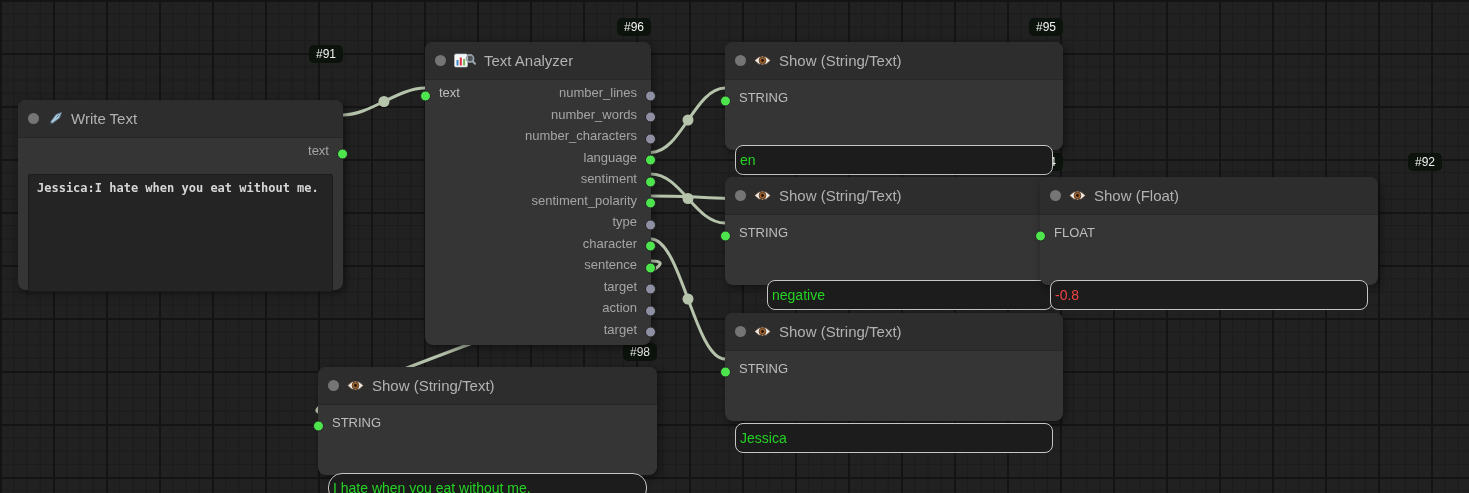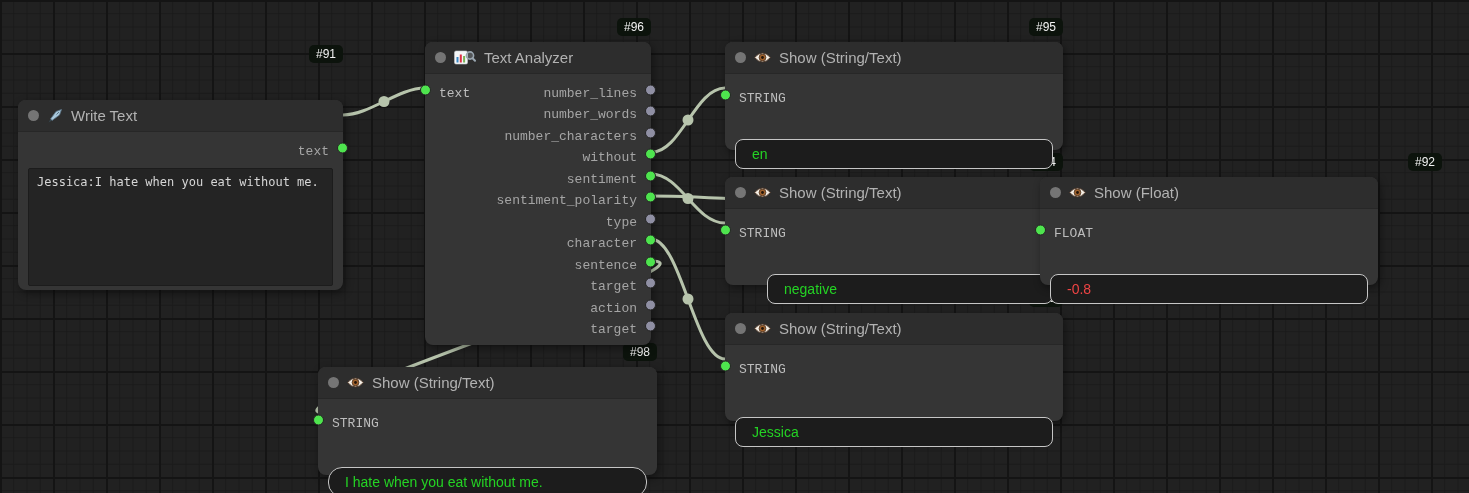--- a/index.html
+++ b/index.html
@@ -15,60 +15,60 @@
     background-size:53px 53px,53px 53px,13.25px 13.25px,13.25px 13.25px;
     position:relative;
   }
   #wires{position:absolute;left:0;top:0;z-index:1;}
   .node{
     position:absolute;z-index:2;
     background:#353535;border-radius:8px;
     box-shadow:2px 3px 9px rgba(0,0,0,.45);
   }
   .node-header{
-    height:32px;background:#2d2d2d;border-radius:8px 8px 0 0;
+    height:38px;background:#2d2d2d;border-radius:8px 8px 0 0;
     display:flex;align-items:center;gap:8px;padding:0 10px;
     border-bottom:1px solid #272727;box-sizing:border-box;
   }
   .collapse-dot{width:11px;height:11px;border-radius:50%;background:#757575;flex:0 0 auto;}
   .node-title{color:#b2b2b2;font-size:15px;white-space:nowrap;}
   .hdr-icon{flex:0 0 auto;display:block;}
   .badge{
     position:absolute;z-index:2;
     background:#0c130c;color:#f2f2f2;font-size:12px;
     padding:2px 7px;border-radius:5px;line-height:14px;text-align:center;
   }
-  .slot-row{position:relative;height:21.5px;display:flex;align-items:flex-end;font-family:Liberation Mono, monospace;}
+  .slot-row{position:relative;height:21.5px;display:flex;align-items:flex-start;}
   .slot-row.in{justify-content:flex-start;}
   .slot-row.out{justify-content:flex-end;}
   .slot-label{font-size:13px;color:#a5a5a5;white-space:nowrap;}
   .slot-row.in .slot-label{padding-left:14px;color:#bdbdbd;}
   .slot-row.out .slot-label{padding-right:14px;}
   .slot-dot{
     position:absolute;top:50%;width:9px;height:9px;border-radius:50%;
     transform:translateY(-50%);border:1px solid #242424;box-sizing:content-box;
   }
   .slot-row.in .slot-dot{left:-5px;}
   .slot-row.out .slot-dot{right:-5px;}
   .slot-dot[data-kind="green"]{background:#4ee44e;}
   .slot-dot[data-kind="gray"]{background:#8f8fa3;}
   .node-body{position:relative;padding-top:5px;}
   .value-box{
     position:absolute;left:10px;right:10px;height:30px;
     background:#1c1c1c;border:1px solid #c6c6c6;border-radius:8px;
-    display:flex;align-items:center;padding:0 16px;
+    display:flex;align-items:center;padding:0 4px;
     font-size:14px;box-sizing:border-box;white-space:nowrap;overflow:hidden;
   }
   .value-box[data-color="green"]{color:#24d324;}
   .value-box[data-color="orange"]{color:#ef4444;}
   .node-textarea{
     position:absolute;left:10px;right:10px;
     background:#242424;color:#d6d6d6;border:1px solid #1c1c1c;border-radius:2px;
     font-family:"DejaVu Sans Mono",monospace;font-size:12px;
-    padding:6px 8px;box-sizing:border-box;resize:none;outline:none;line-height:1.3;
+    padding:6px 8px;box-sizing:border-box;resize:none;outline:none;line-height:1.3;font-weight:bold;
   }
   
   .show-input{height:21.5px;margin-top:5px;}
 </style>
 </head>
 <body>
 
 <svg id="wires" width="1469" height="493">
   <g stroke="#b7c4ac" stroke-width="3" fill="none">
     <path d="M343,115 C370,115 398,88 425,88"></path>
@@ -137,21 +137,21 @@
     </div>
     <div class="slot-row out">
       <span class="slot-label">number_words</span>
       <span class="slot-dot" data-kind="gray"></span>
     </div>
     <div class="slot-row out">
       <span class="slot-label">number_characters</span>
       <span class="slot-dot" data-kind="gray"></span>
     </div>
     <div class="slot-row out">
-      <span class="slot-label">without</span>
+      <span class="slot-label">language</span>
       <span class="slot-dot" data-kind="green"></span>
     </div>
     <div class="slot-row out">
       <span class="slot-label">sentiment</span>
       <span class="slot-dot" data-kind="green"></span>
     </div>
     <div class="slot-row out">
       <span class="slot-label">sentiment_polarity</span>
       <span class="slot-dot" data-kind="green"></span>
     </div>

